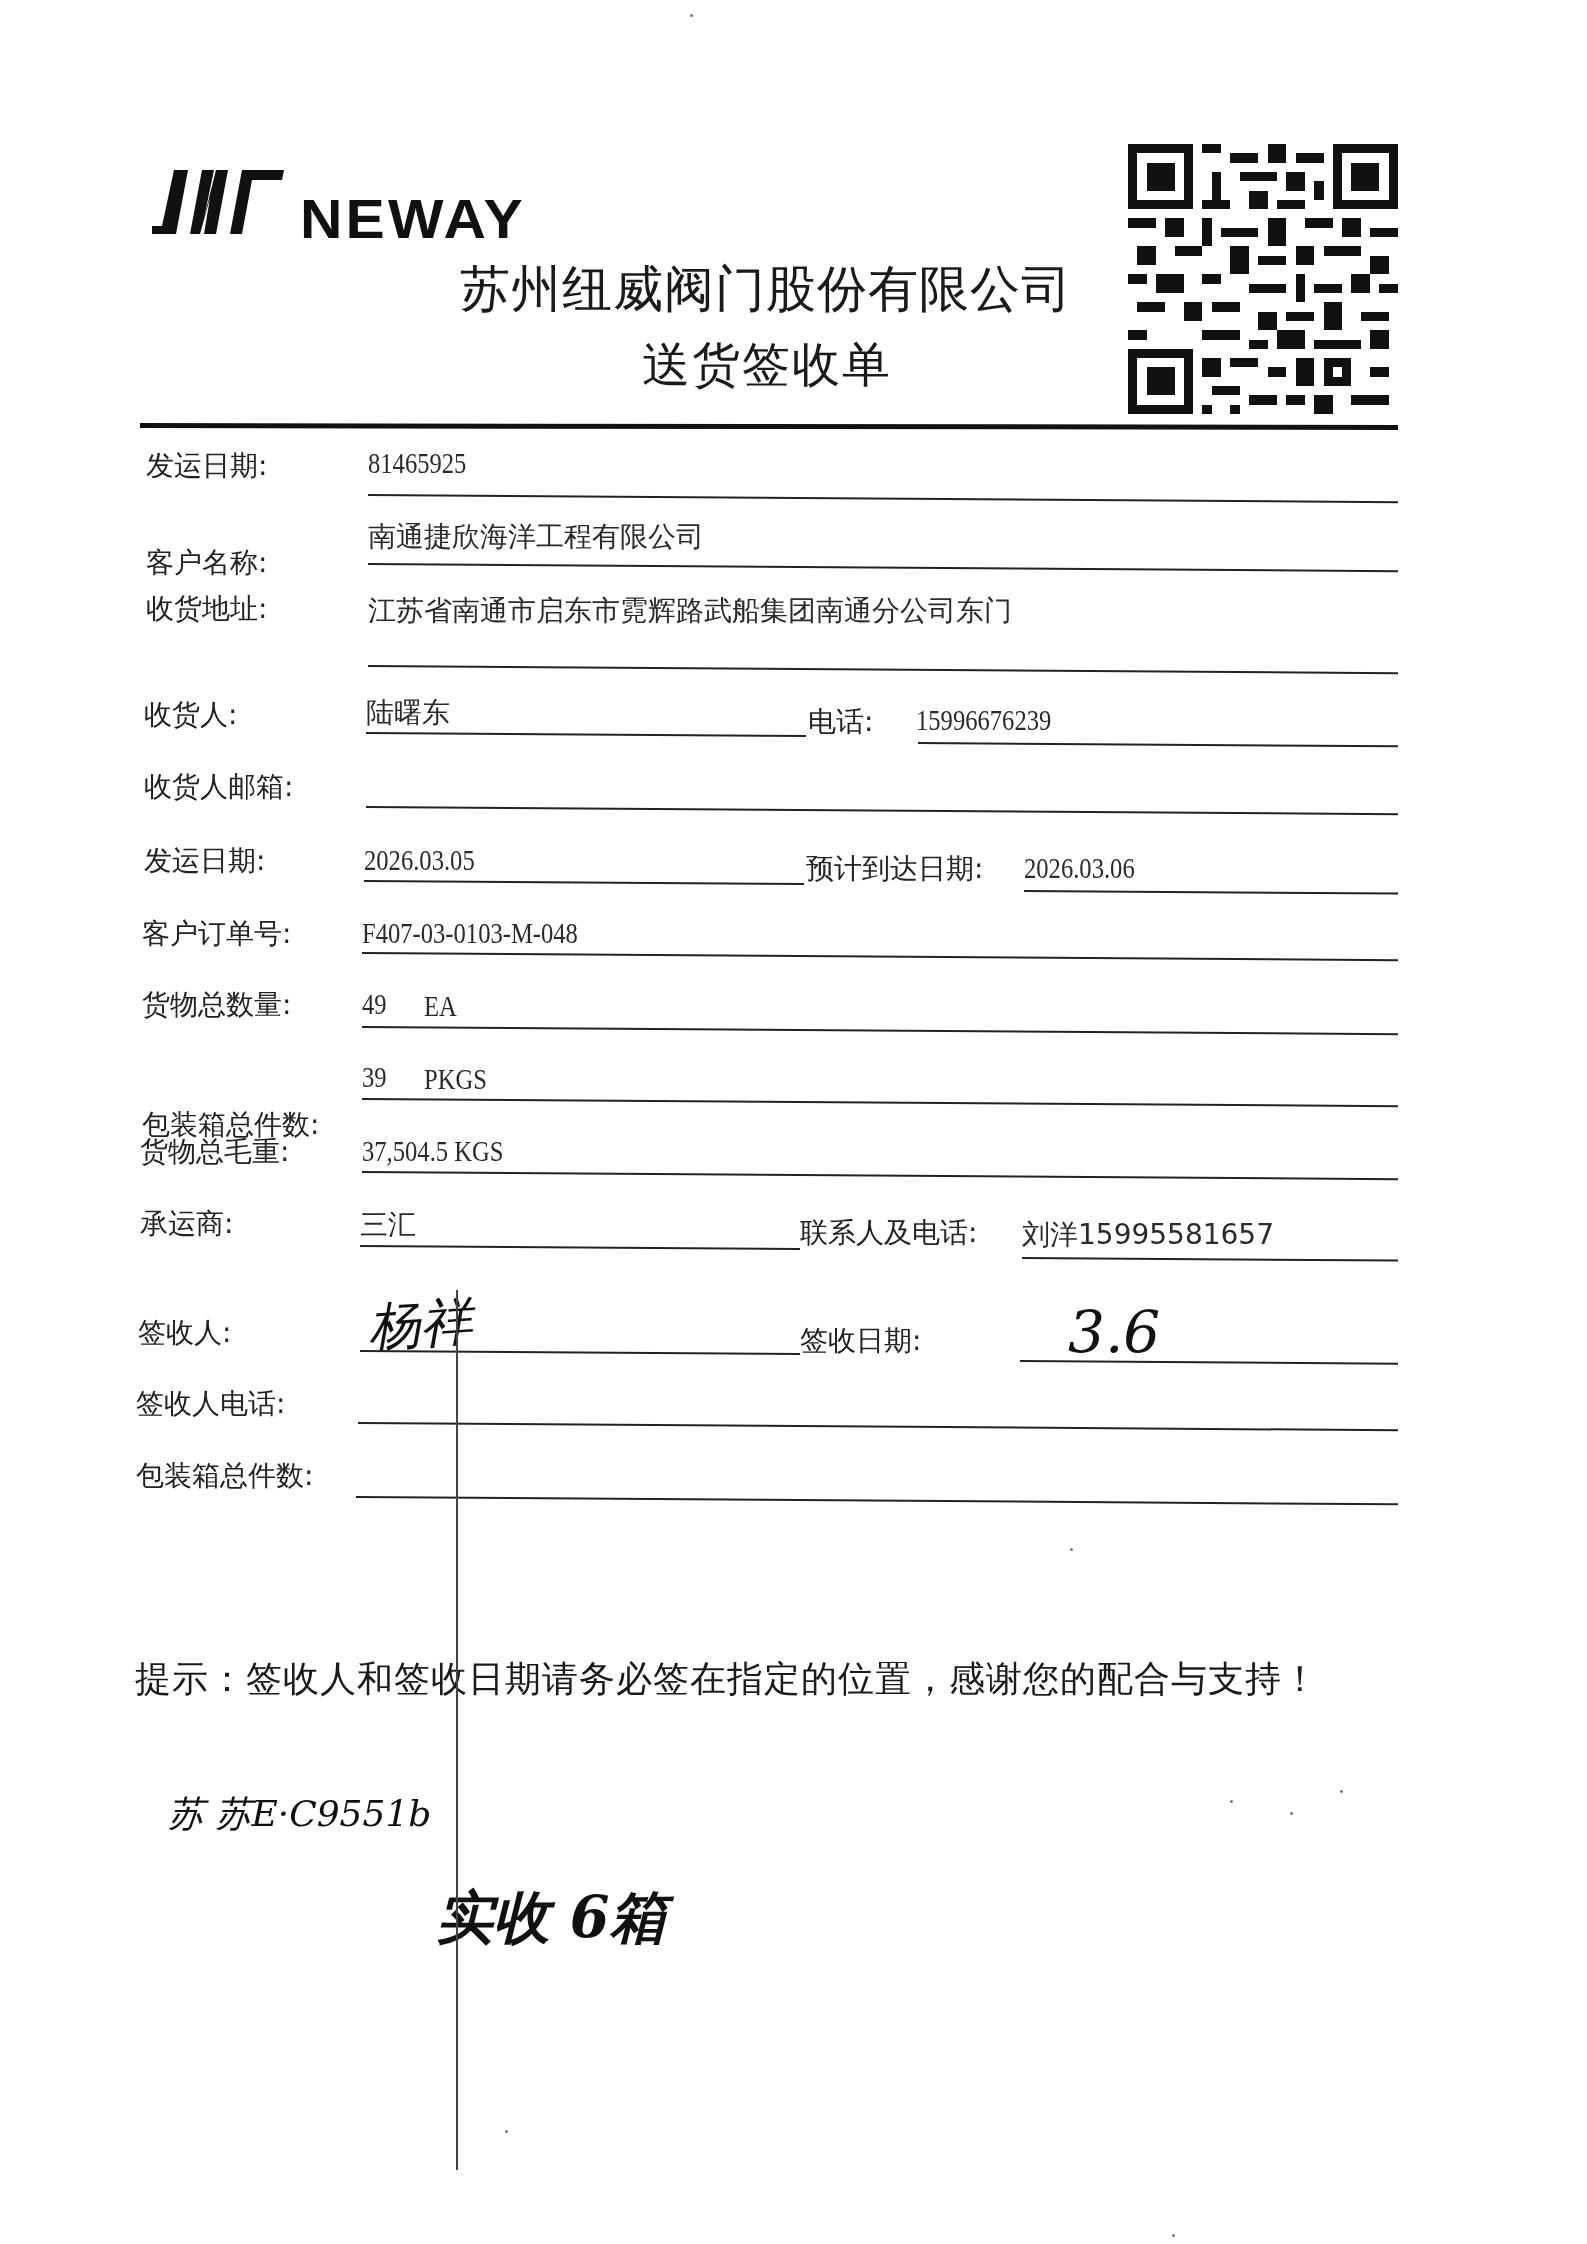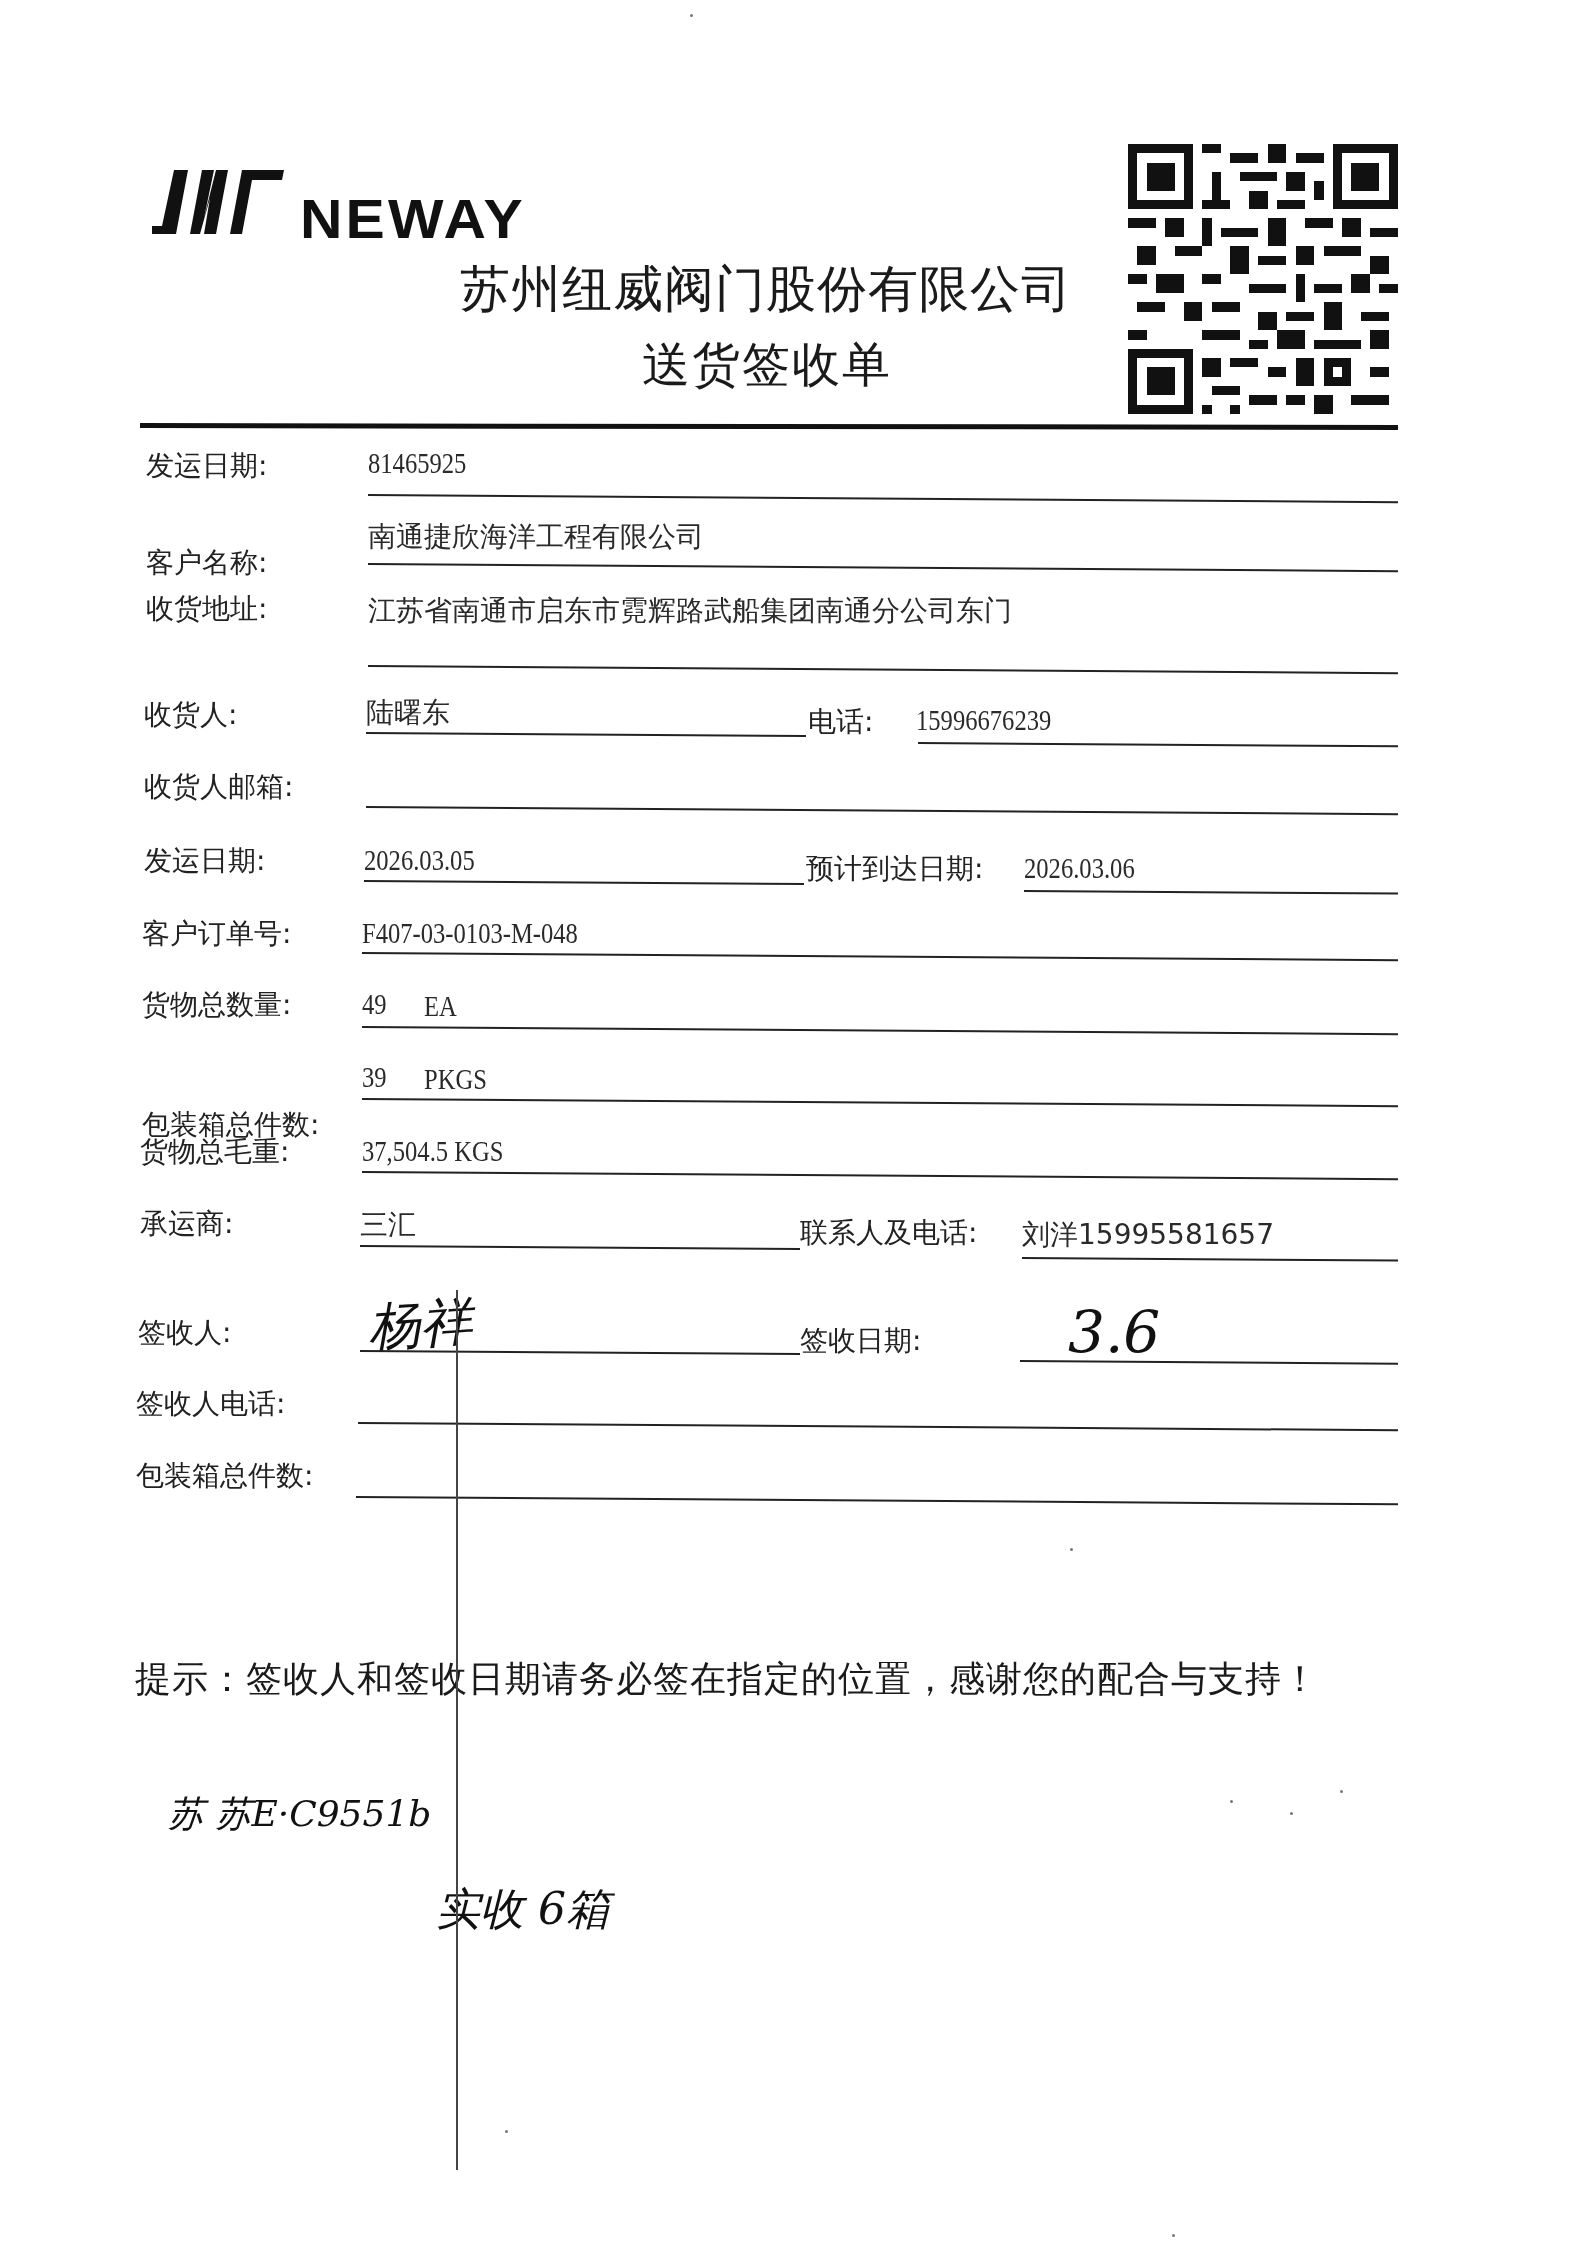--- a/index.html
+++ b/index.html
@@ -176,21 +176,21 @@
 
 <div class="abs label" style="left:136px;top:1385px;">签收人电话:</div>
 <div class="abs line" style="left:358px;top:1422px;width:1040px;transform:rotate(0.4deg);"></div>
 
 <div class="abs label" style="left:136px;top:1457px;">包装箱总件数:</div>
 <div class="abs line" style="left:356px;top:1496px;width:1042px;transform:rotate(0.4deg);"></div>
 
 <div class="abs hint">提示：签收人和签收日期请务必签在指定的位置，感谢您的配合与支持！</div>
 
 <div class="abs hand" style="left:168px;top:1790px;font-size:36px;">苏 苏E·C9551b</div>
-<div class="abs hand" style="left:436px;top:1880px;font-size:44px;">实收 6箱</div>
+<div class="abs hand" style="left:436px;top:1880px;font-size:57px;font-weight:bold;">实收 6箱</div>
 
 <div class="abs scanline"></div>
 <div class="abs speck" style="left:690px;top:14px;"></div>
 <div class="abs speck" style="left:1070px;top:1548px;"></div>
 <div class="abs speck" style="left:1230px;top:1800px;"></div>
 <div class="abs speck" style="left:1290px;top:1812px;"></div>
 <div class="abs speck" style="left:1340px;top:1790px;"></div>
 <div class="abs speck" style="left:505px;top:2130px;"></div>
 <div class="abs speck" style="left:1172px;top:2234px;"></div>
 

